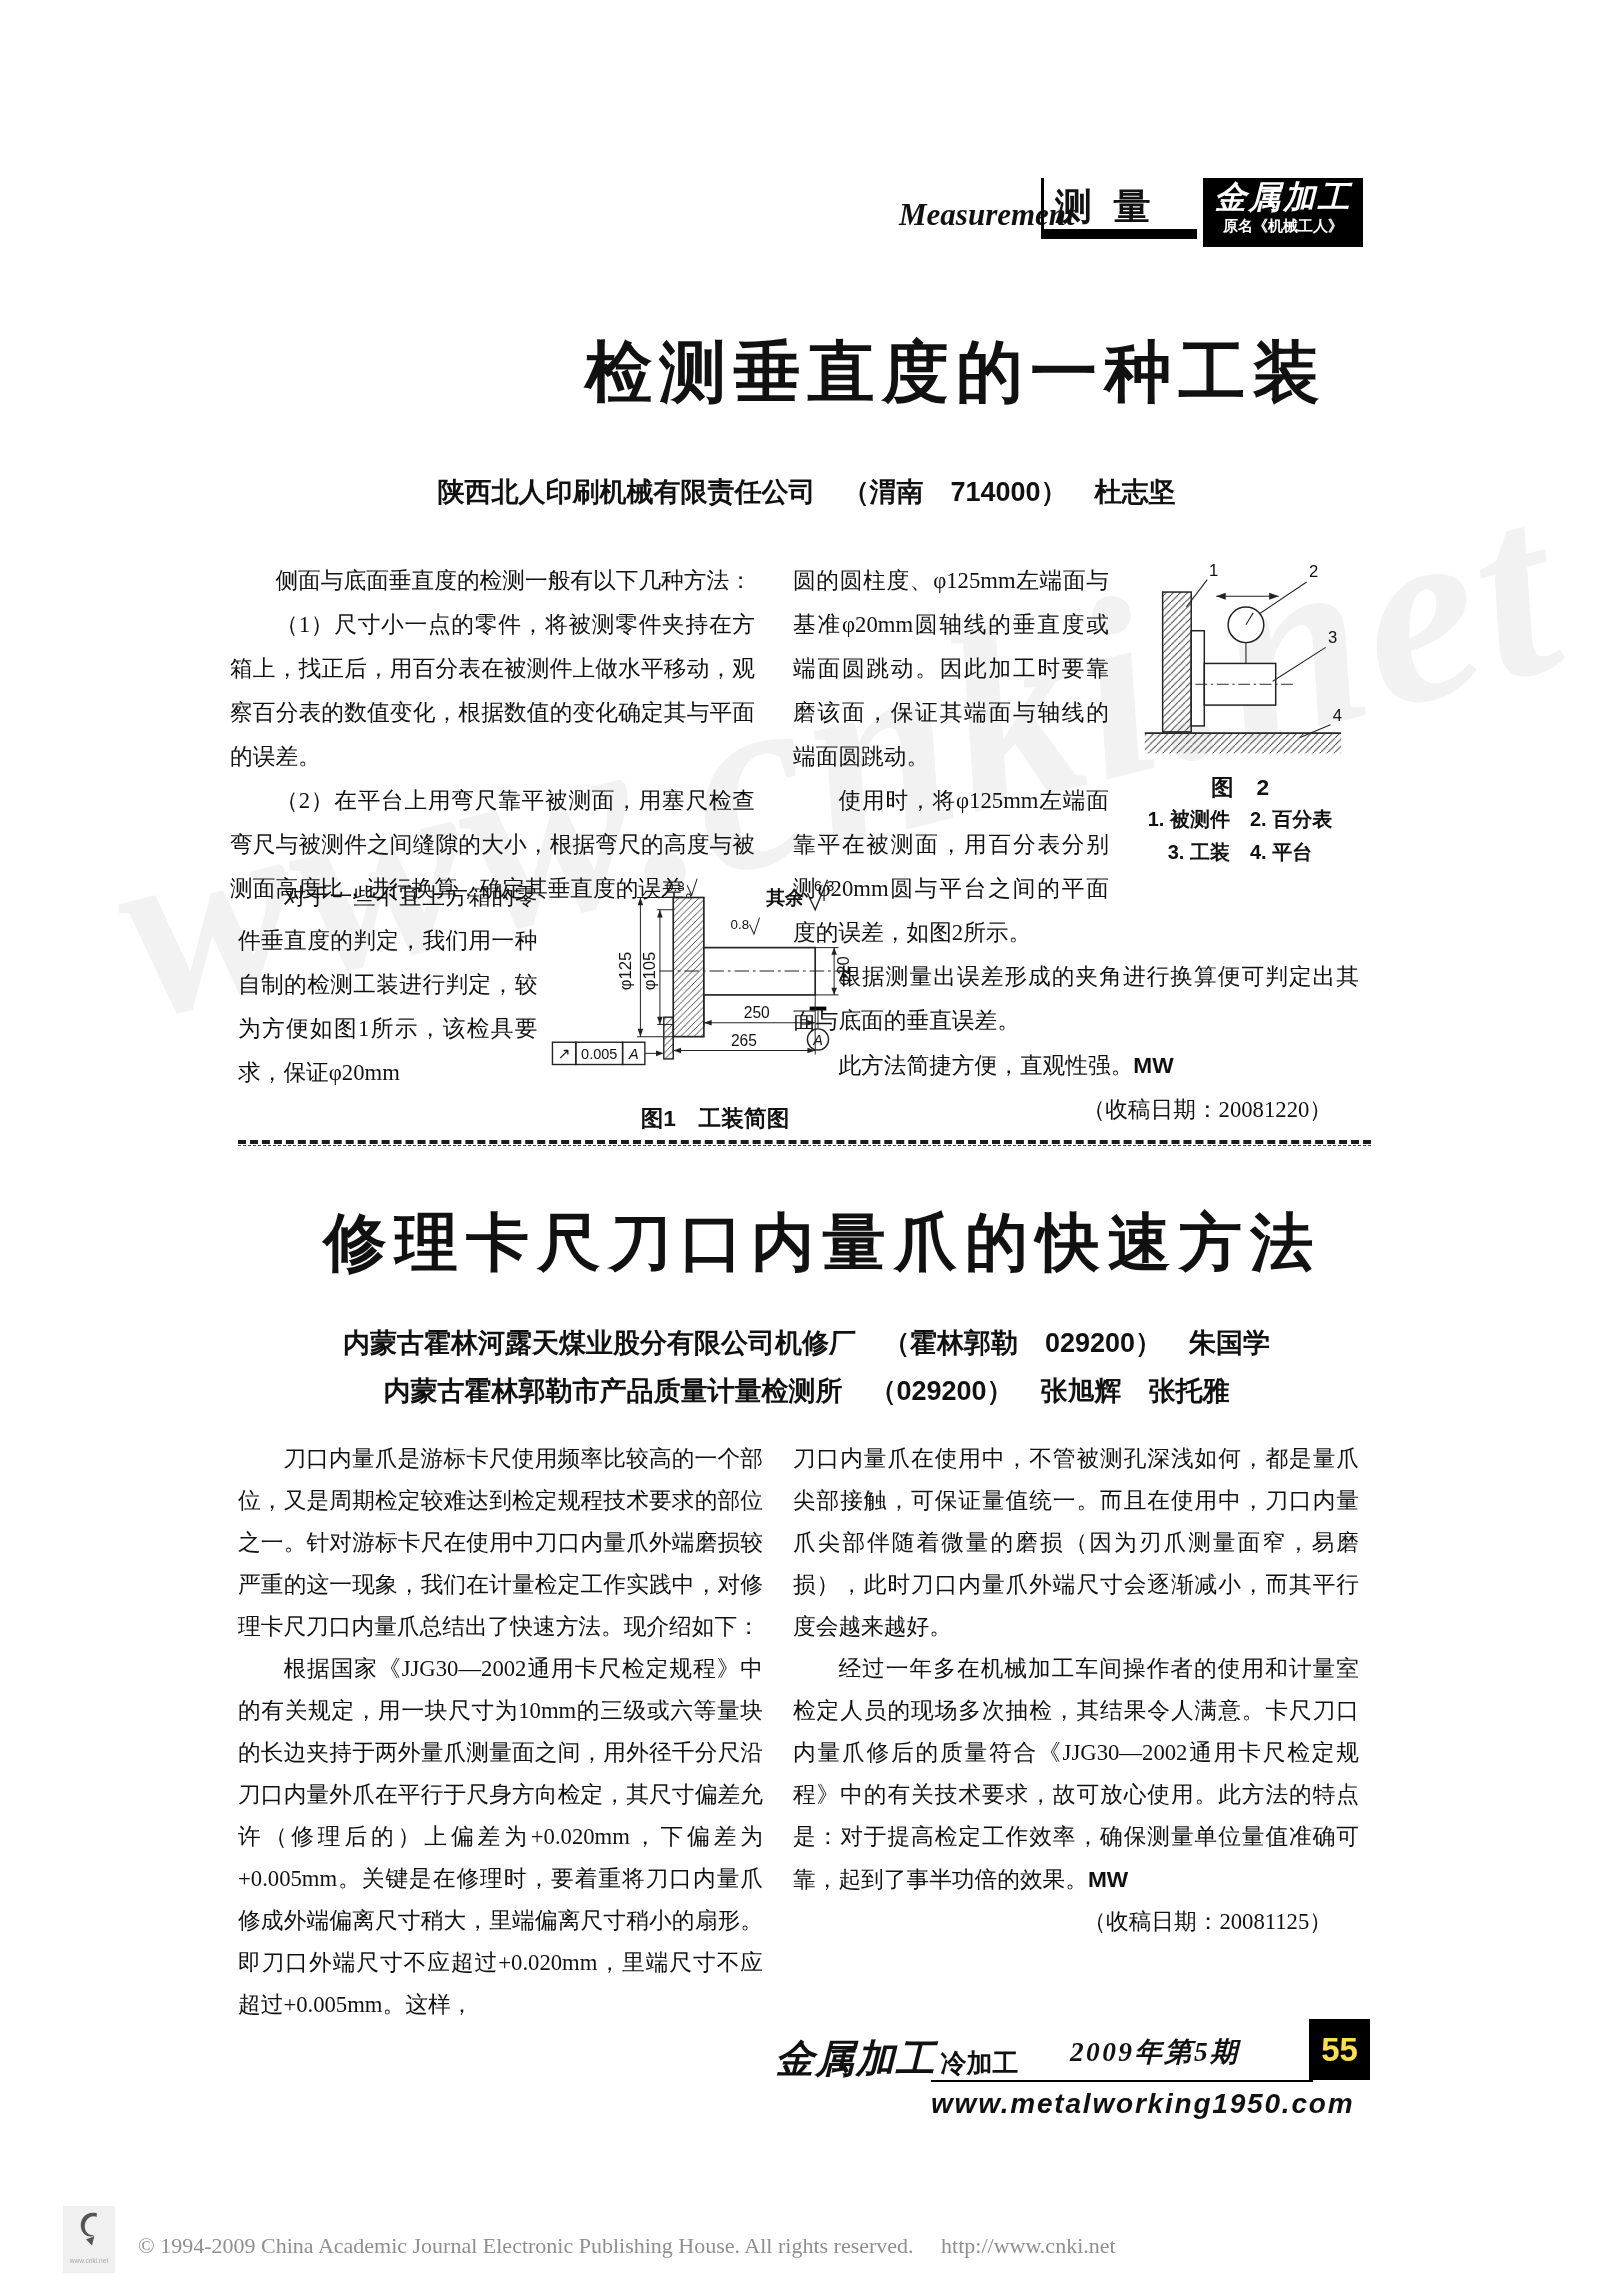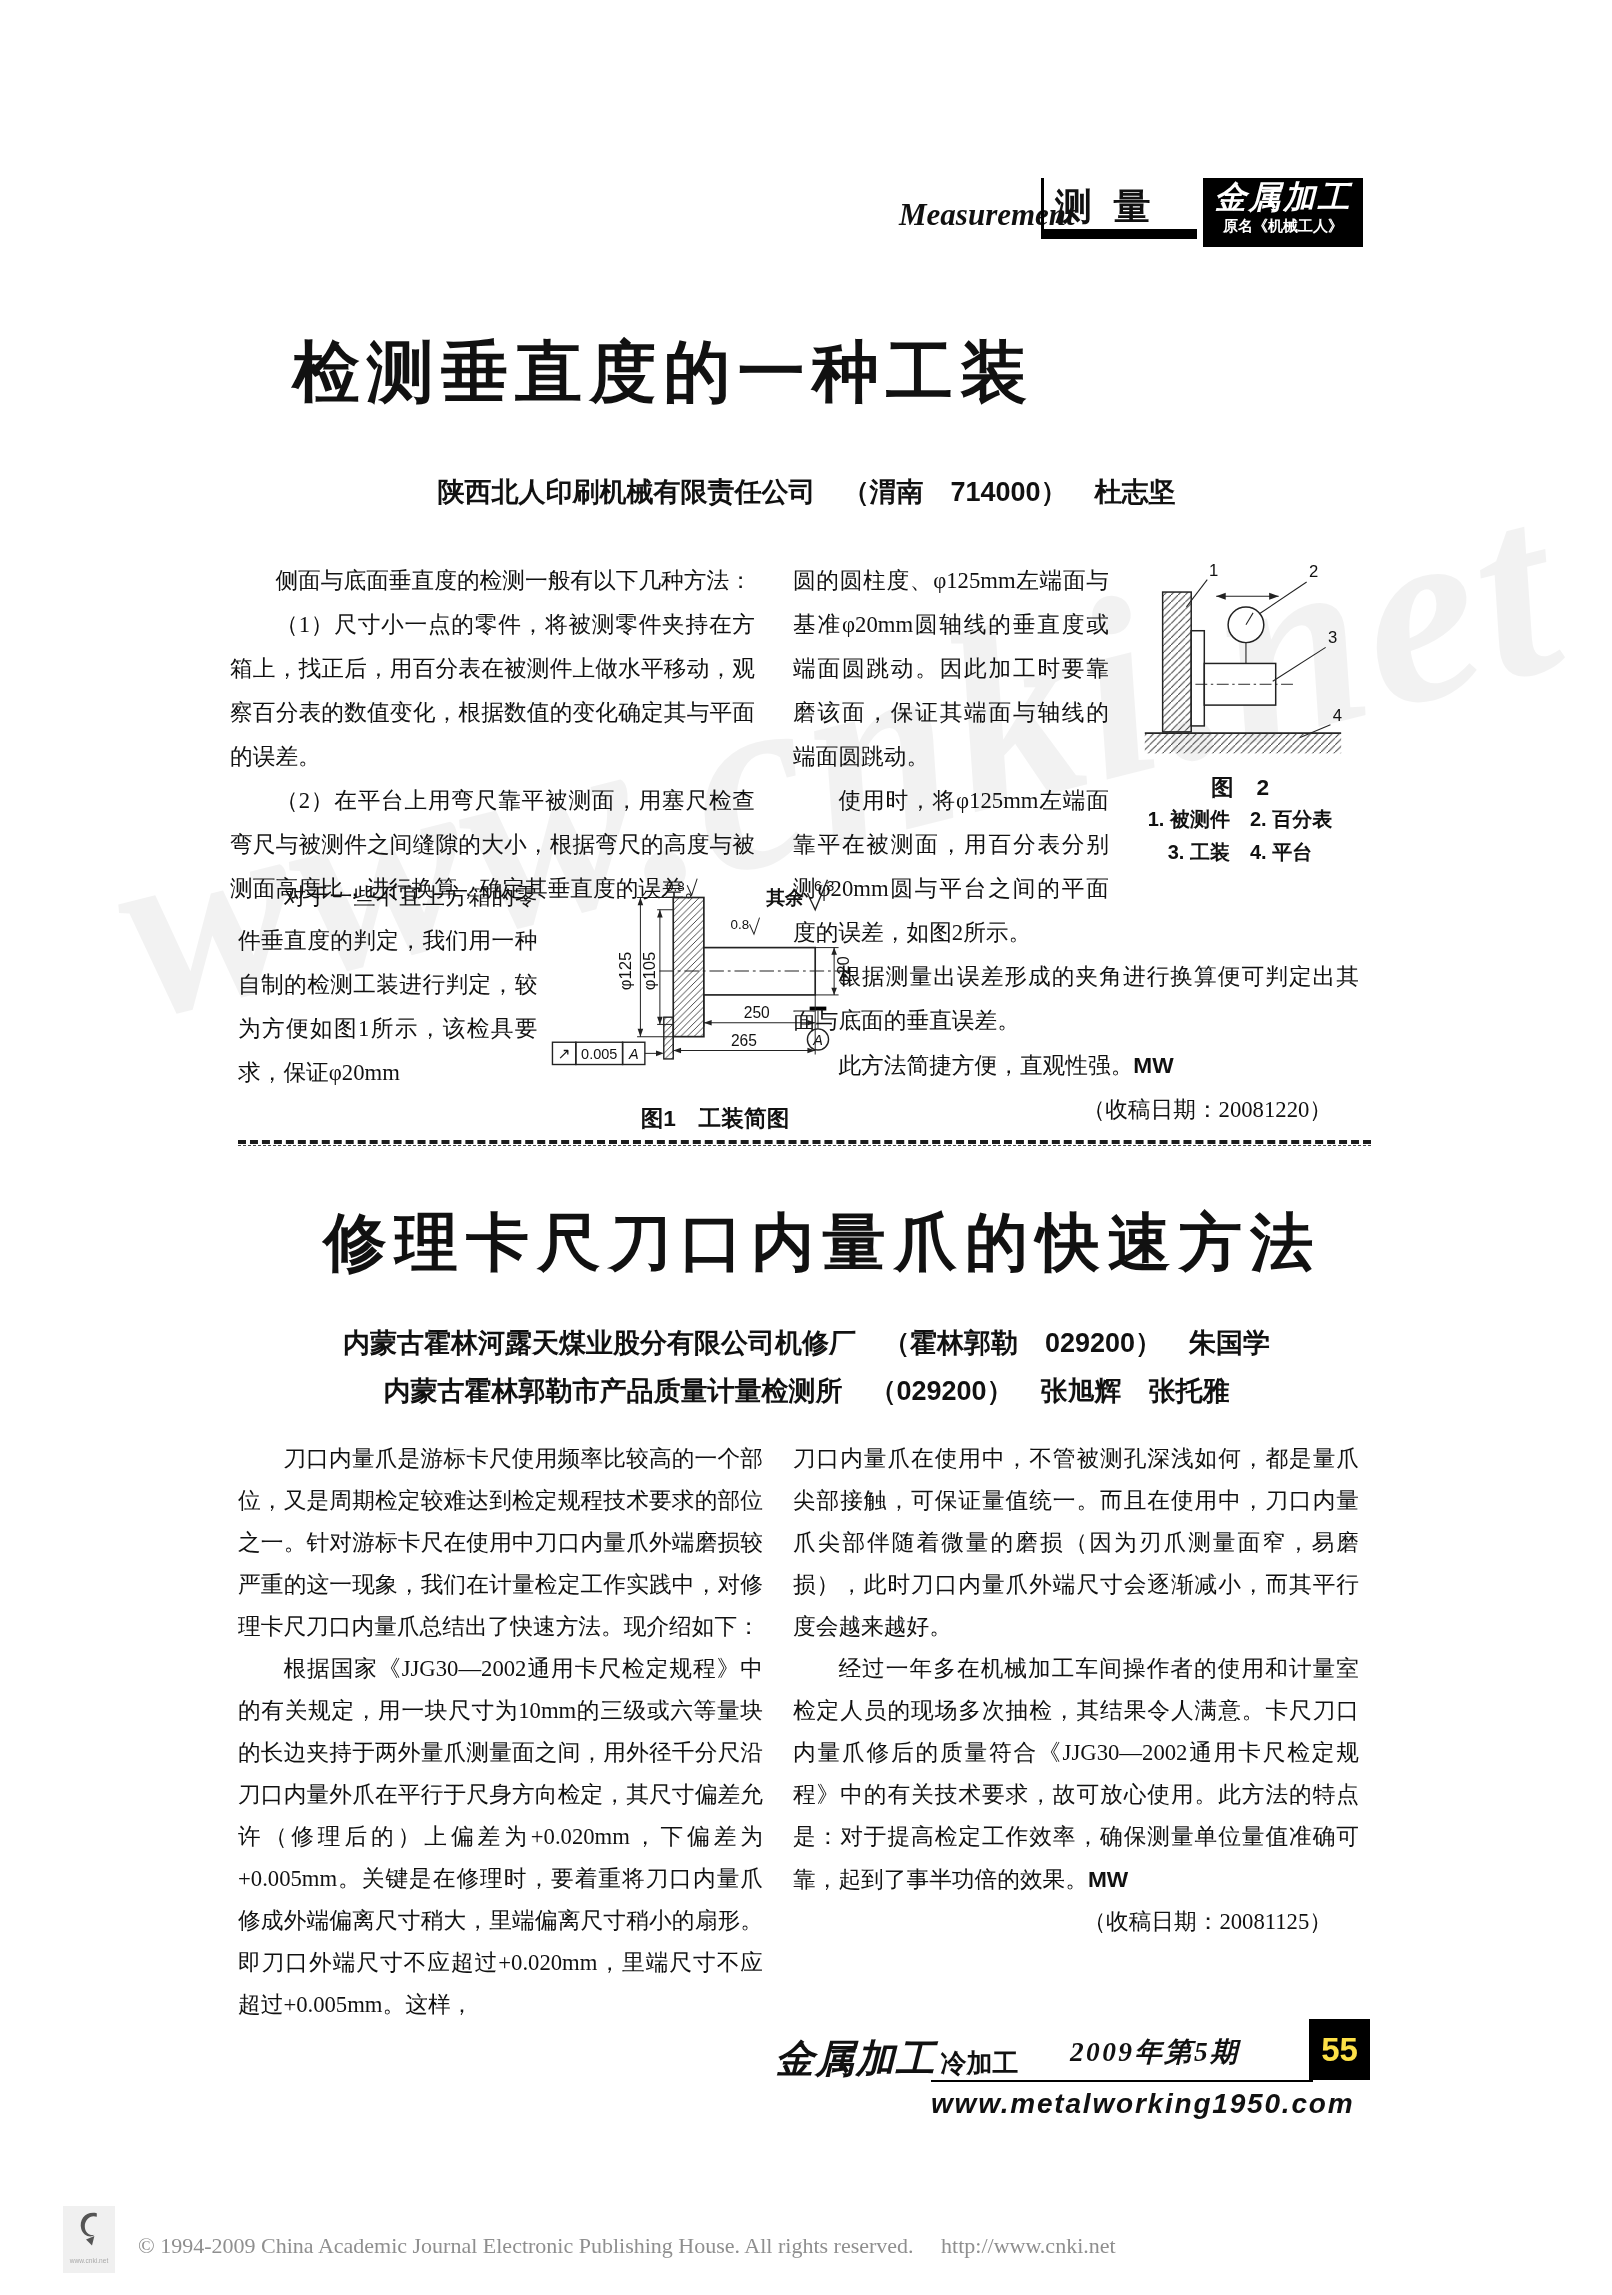--- a/index.html
+++ b/index.html
@@ -10,21 +10,21 @@
         font-weight:bold;font-family:"Liberation Serif",serif;}
   .hdr-vline{position:absolute;left:1041px;top:178px;width:3px;height:57px;background:#000;}
   .hdr-section{position:absolute;left:1055px;top:182px;font-size:37px;font-weight:900;
         font-family:"Liberation Sans",sans-serif;letter-spacing:21.5px;}
   .hdr-bar{position:absolute;left:1041px;top:229px;width:156px;height:9.5px;background:#000;}
   .hdr-logo{position:absolute;left:1203px;top:178px;width:160px;height:69px;background:#000;
         color:#fff;text-align:center;font-family:"Liberation Sans",sans-serif;}
   .hdr-logo .brand{font-size:32px;font-weight:900;font-style:italic;line-height:39px;letter-spacing:2.4px;}
   .hdr-logo .sub{font-size:15px;font-weight:bold;line-height:18px;}
   
-  .title1{position:absolute;left:0;top:327px;width:1327px;text-align:center;font-size:67px;
+  .title1{position:absolute;left:0;top:327px;width:1327px;text-align:right;font-size:67px;
         font-weight:900;font-family:"Liberation Sans",sans-serif;letter-spacing:7.2px;}
   .byline{position:absolute;width:1613px;text-align:center;font-size:27px;font-weight:bold;
         font-family:"Liberation Sans",sans-serif;}
   .byline1{left:0;top:474px;}
   .title2{position:absolute;left:0;top:1200px;width:1613px;text-align:center;font-size:63px;
         font-weight:900;font-family:"Liberation Sans",sans-serif;letter-spacing:8.3px;padding-left:16px;}
   .byline2a{left:0;top:1325px;}
   .byline2b{left:0;top:1373px;}
   
   .col{position:absolute;font-size:22.7px;line-height:44px;text-align:justify;}

